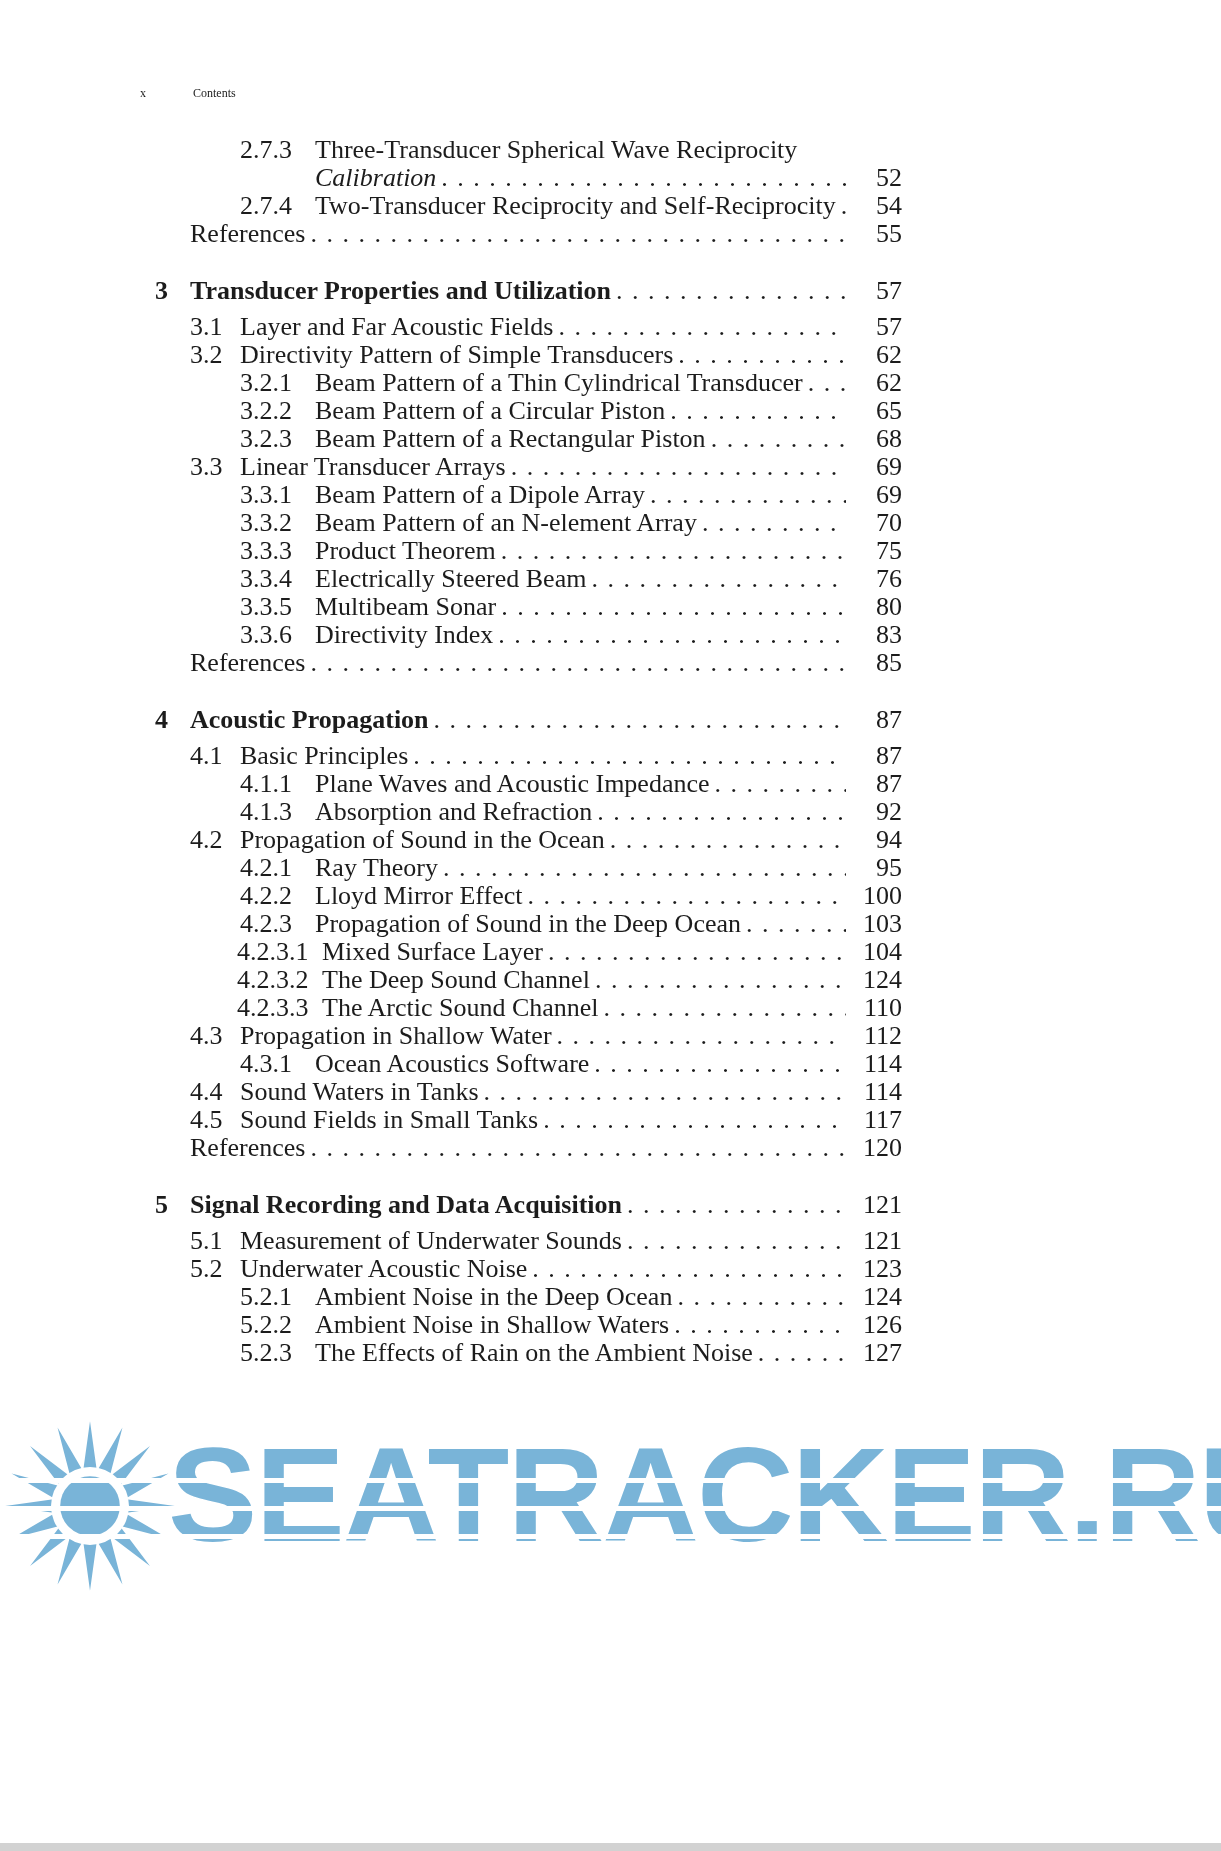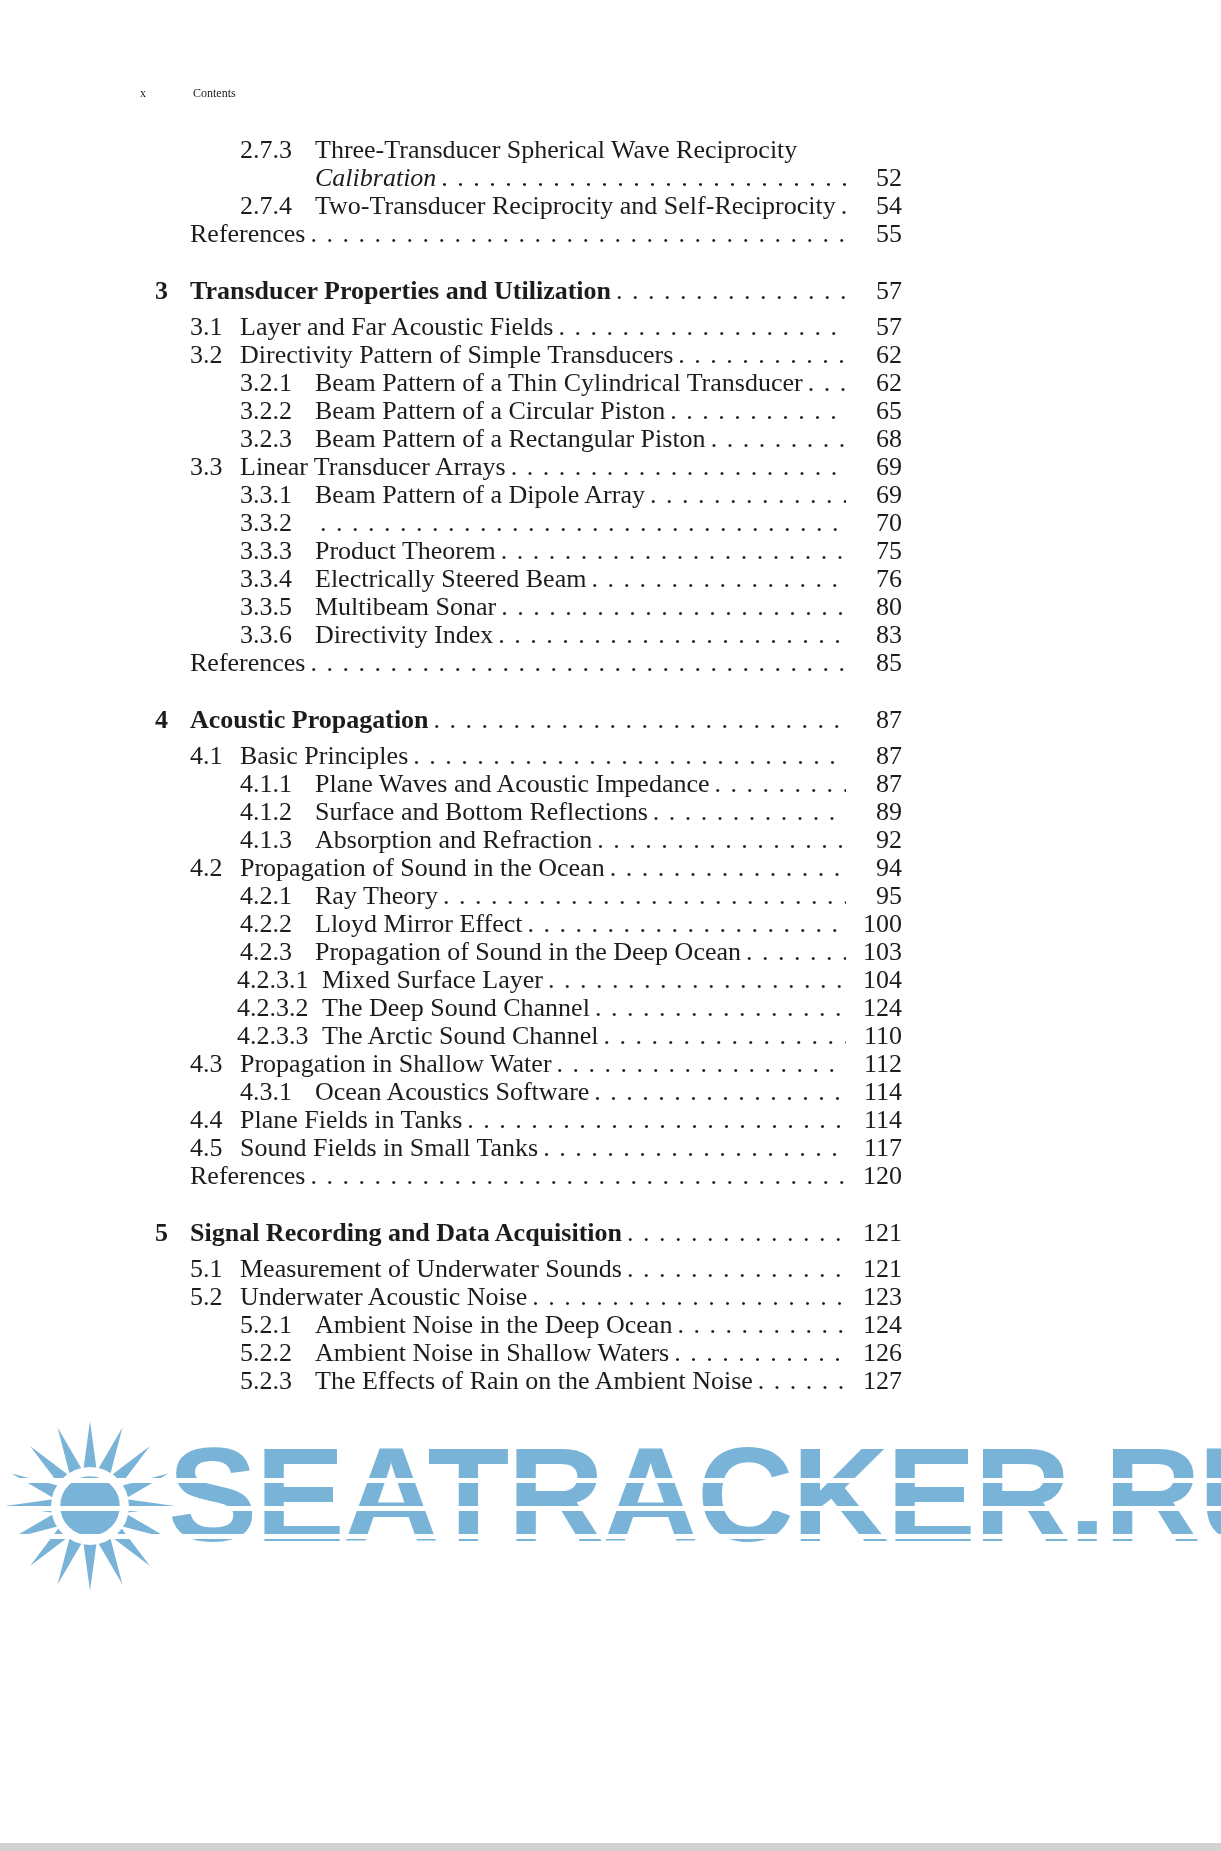--- a/index.html
+++ b/index.html
@@ -173,20 +173,21 @@
     <div class="toc-line">
       <span class="num">3.3.1</span>
       <span class="title">Beam Pattern of a Dipole Array</span>
       <span class="dots"></span>
       <span class="pg">69</span>
     </div>
   </div>
     <div class="toc-row lvl-2">
     <div class="toc-line">
       <span class="num">3.3.2</span>
+      <span class="title">Beam Pattern of an N-element Array</span>
       <span class="dots"></span>
       <span class="pg">70</span>
     </div>
   </div>
     <div class="toc-row lvl-2">
     <div class="toc-line">
       <span class="num">3.3.3</span>
       <span class="title">Product Theorem</span>
       <span class="dots"></span>
       <span class="pg">75</span>
@@ -243,28 +244,20 @@
     <div class="toc-row lvl-2">
     <div class="toc-line">
       <span class="num">4.1.1</span>
       <span class="title">Plane Waves and Acoustic Impedance</span>
       <span class="dots"></span>
       <span class="pg">87</span>
     </div>
   </div>
     <div class="toc-row lvl-2">
     <div class="toc-line">
-      <span class="num">4.1.2</span>
-      <span class="title">Surface and Bottom Reflections</span>
-      <span class="dots"></span>
-      <span class="pg">89</span>
-    </div>
-  </div>
-    <div class="toc-row lvl-2">
-    <div class="toc-line">
       <span class="num">4.1.3</span>
       <span class="title">Absorption and Refraction</span>
       <span class="dots"></span>
       <span class="pg">92</span>
     </div>
   </div>
     <div class="toc-row lvl-1">
     <div class="toc-line">
       <span class="num">4.2</span>
       <span class="title">Propagation of Sound in the Ocean</span>
@@ -332,21 +325,21 @@
     <div class="toc-line">
       <span class="num">4.3.1</span>
       <span class="title">Ocean Acoustics Software</span>
       <span class="dots"></span>
       <span class="pg">114</span>
     </div>
   </div>
     <div class="toc-row lvl-1">
     <div class="toc-line">
       <span class="num">4.4</span>
-      <span class="title">Plane Fields in Tanks</span>
+      <span class="title">Sound Waters in Tanks</span>
       <span class="dots"></span>
       <span class="pg">114</span>
     </div>
   </div>
     <div class="toc-row lvl-1">
     <div class="toc-line">
       <span class="num">4.5</span>
       <span class="title">Sound Fields in Small Tanks</span>
       <span class="dots"></span>
       <span class="pg">117</span>

